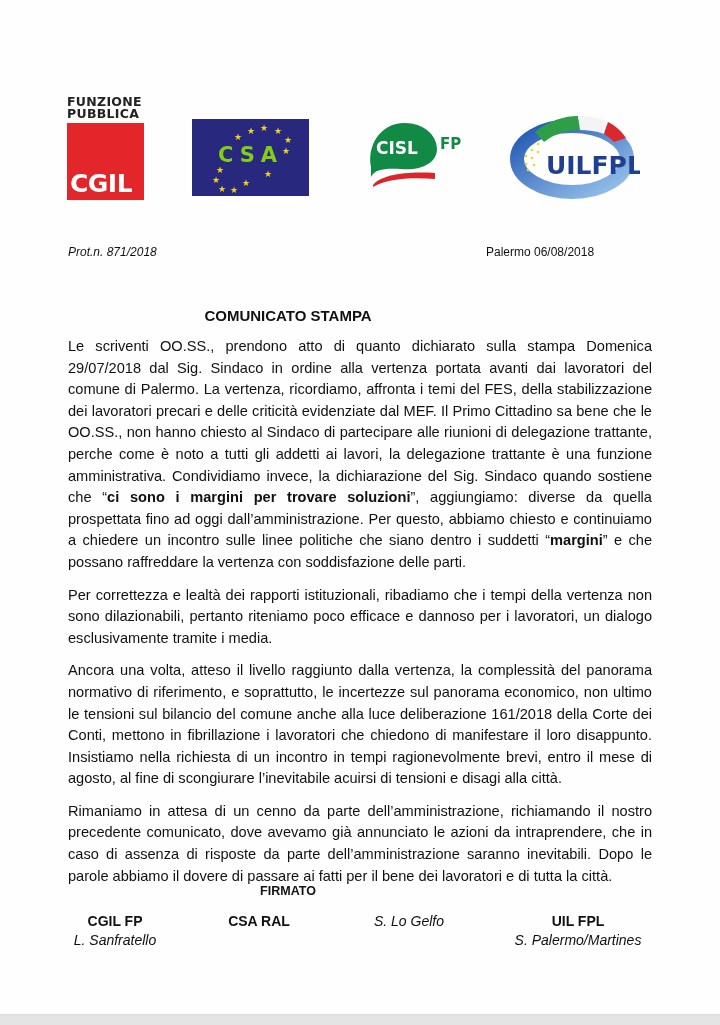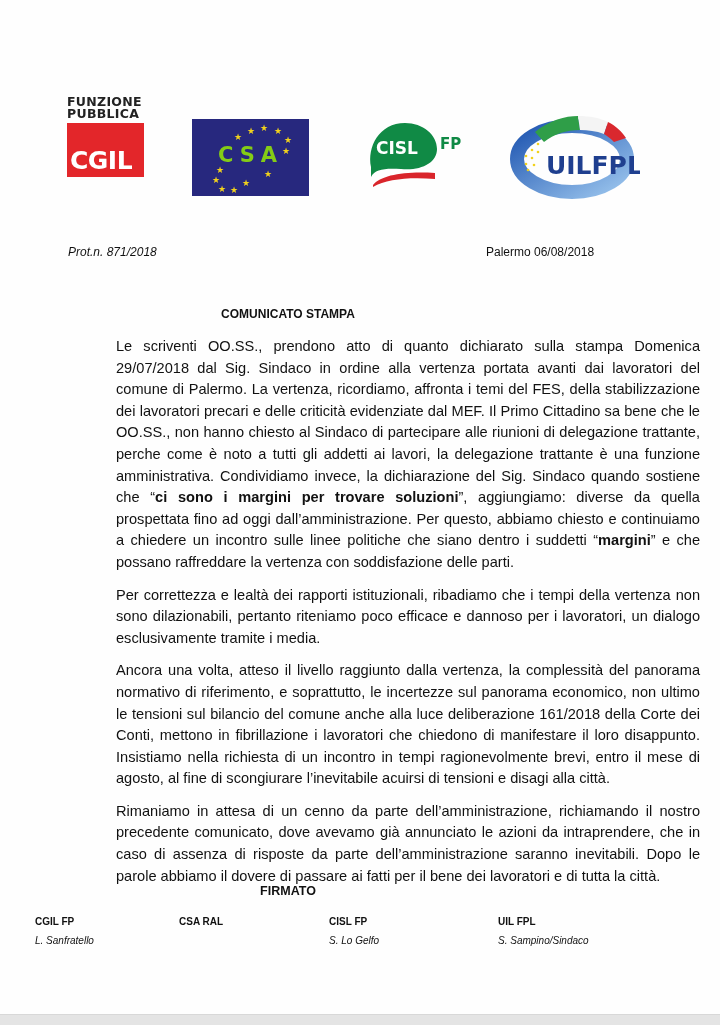--- a/index.html
+++ b/index.html
@@ -4,45 +4,45 @@
 <style>
   html, body { margin:0; padding:0; }
   body { width:720px; height:1025px; background:#fefefe; position:relative; overflow:hidden; font-family:"Liberation Sans", sans-serif; color:#111; }
   .page { position:absolute; left:0; top:16px; width:720px; height:1014px; background:#fefefe; }
   .bottom-bar { position:absolute; left:0; top:1014px; width:720px; height:11px; background:#e4e4e4; border-top:1px solid #d8d8d8; }
 
   
   .logo { position:absolute; }
   .cgil { left:67px; top:80px; width:78px; height:104px; }
   .cgil .fp-text { font-family:"DejaVu Sans", sans-serif; font-weight:bold; font-size:12.5px; line-height:12px; color:#222; letter-spacing:0.3px; }
-  .cgil .red { position:absolute; left:0; top:27px; width:77px; height:54px; background:#e3262a; }
+  .cgil .red { position:absolute; left:0; top:27px; width:77px; height:77px; background:#e3262a; }
   .cgil .red span { position:absolute; left:3px; bottom:2px; color:#fff; font-family:"DejaVu Sans", sans-serif; font-weight:bold; font-size:25px; letter-spacing:-0.5px; }
 
   .csa { left:192px; top:103px; width:117px; height:77px; background:#27287e; }
   .csa .letters { position:absolute; left:0; width:117px; top:24px; text-align:center; color:#84cc16; font-family:"DejaVu Sans", sans-serif; font-weight:bold; font-size:21px; letter-spacing:6px; }
   .csa .star { position:absolute; color:#f2d21c; font-size:9px; line-height:9px; }
 
   .cisl { left:365px; top:103px; width:100px; height:70px; }
   .cisl svg { position:absolute; left:0; top:0; }
   .cisl .fp { position:absolute; left:75px; top:16px; color:#108a45; font-family:"DejaVu Sans", sans-serif; font-weight:bold; font-size:15px; }
 
   .uil { left:510px; top:88px; width:130px; height:95px; }
 
   
   .prot { position:absolute; left:68px; top:229px; font-size:12px; font-style:italic; font-family:"Liberation Sans", sans-serif; }
   .date { position:absolute; left:486px; top:229px; font-size:12px; font-family:"Liberation Sans", sans-serif; }
 
-  .title { position:absolute; left:0; width:576px; top:291px; text-align:center; font-weight:bold; font-size:12px; }
+  .title { position:absolute; left:0; width:576px; top:291px; text-align:center; font-weight:bold; font-size:15px; }
 
-  .body { position:absolute; left:68px; width:584px; top:320px; font-size:14.6px; line-height:21.6px; text-align:justify;margin-left:48px; }
+  .body { position:absolute; left:68px; width:584px; top:320px; font-size:14.6px; line-height:21.6px; text-align:justify; }
   .body p { margin:0 0 11px 0; }
 
   .firmato { position:absolute; left:0; width:576px; top:868px; text-align:center; font-weight:bold; font-size:12.5px; }
   .signers { position:absolute; top:896px; left:0; width:720px; }
-  .signer { position:absolute; text-align:left; width:160px; font-size:10px; line-height:19px; }
+  .signer { position:absolute; text-align:center; width:160px; font-size:14px; line-height:19px; }
   .signer .org { font-weight:bold; }
   .signer .name { font-style:italic; }
 </style>
 </head>
 <body>
 
 <div class="page">
 
   <div class="logo cgil">
     <div class="fp-text">FUNZIONE</div>
@@ -119,23 +119,22 @@
 
   <div class="signers">
     <div class="signer" style="left:35px">
       <div class="org">CGIL FP</div>
       <div class="name">L. Sanfratello</div>
     </div>
     <div class="signer" style="left:179px">
       <div class="org">CSA RAL</div>
     </div>
     <div class="signer" style="left:329px">
-      <div class="org">CISL FP</div>
       <div class="name">S. Lo Gelfo</div>
     </div>
     <div class="signer" style="left:498px">
       <div class="org">UIL FPL</div>
-      <div class="name">S. Sampino/Sindaco</div>
+      <div class="name">S. Palermo/Martines</div>
     </div>
   </div>
 </div>
 
 <div class="bottom-bar"></div>
 
 </body></html>

